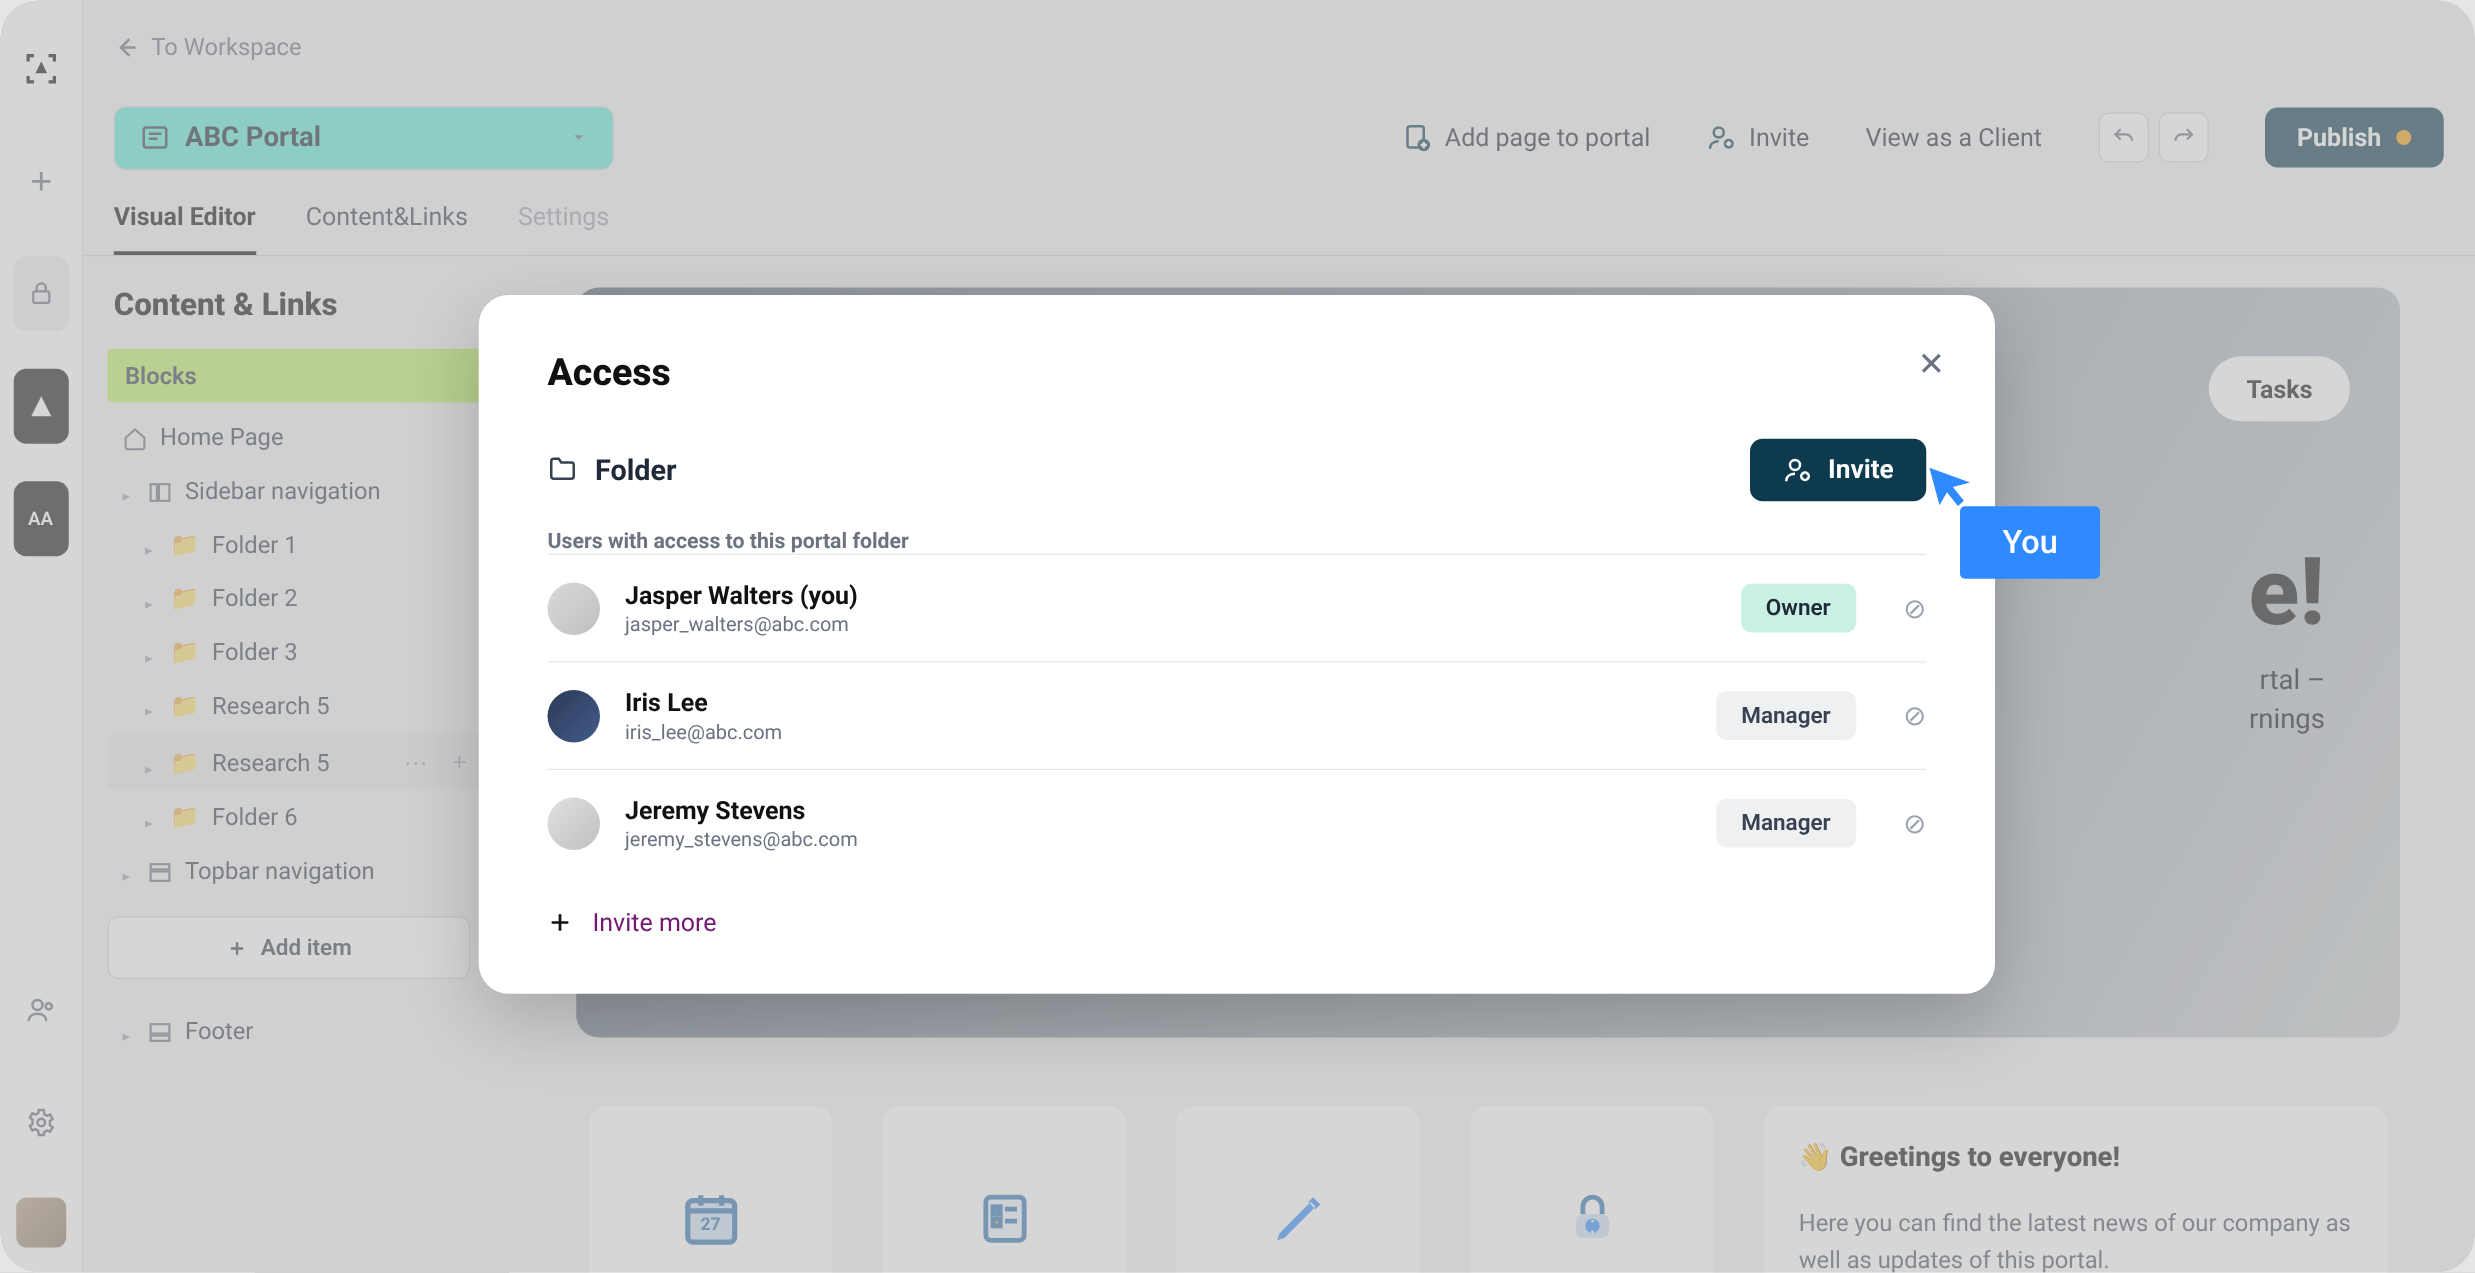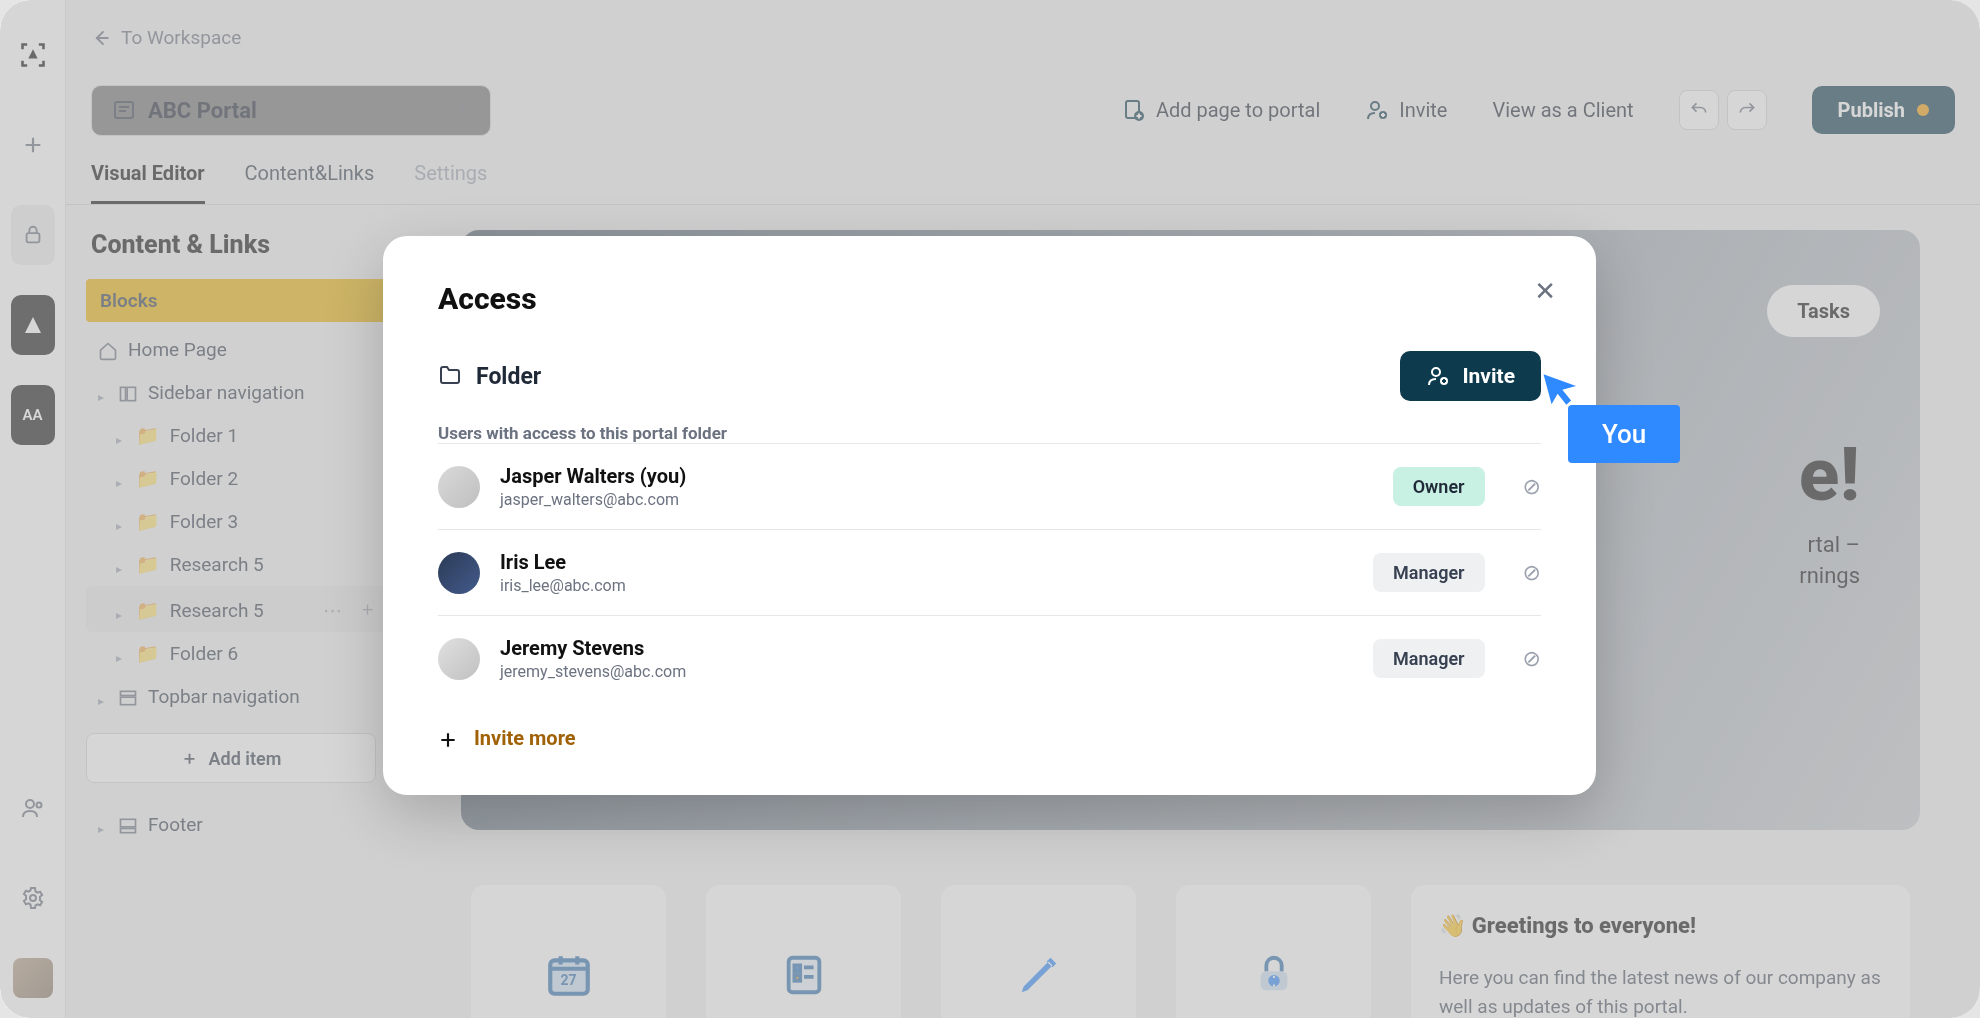--- a/index.html
+++ b/index.html
@@ -8,36 +8,36 @@
 .leftbar{position:absolute;left:0;top:0;width:66px;height:100%;background:#fff;border-right:1px solid #e5e5e5;display:flex;flex-direction:column;align-items:center;padding-top:25px;gap:30px}
 .leftbar .lb-icon{width:44px;height:60px;display:flex;align-items:center;justify-content:center;border-radius:10px;color:#333;cursor:pointer}
 .leftbar .lb-icon.dark{background:#1a1a1a;color:#fff}
 .leftbar .lb-icon.dark2{background:#1a1a1a;color:#fff;font-size:15px;font-weight:600}
 .leftbar .spacer{flex:1}
 .leftbar .avatar{width:40px;height:40px;border-radius:8px;background:linear-gradient(135deg,#b8a088,#8c7a68);margin-bottom:20px}
 .main{position:absolute;left:66px;top:0;right:0;bottom:0}
 .topbar1{height:75px;display:flex;align-items:center;padding:0 25px;gap:20px}
 .back-link{display:flex;align-items:center;gap:10px;color:#6b7280;font-size:19px;cursor:pointer}
 .topbar2{height:70px;display:flex;align-items:center;padding:0 25px;gap:30px}
-.portal-select{display:flex;align-items:center;gap:12px;border:1px solid #d1d5db;border-radius:10px;padding:12px 20px;background:#737373;min-width:400px;justify-content:space-between}
+.portal-select{display:flex;align-items:center;gap:12px;border:1px solid #d1d5db;border-radius:10px;padding:12px 20px;background:#5eead4;min-width:400px;justify-content:space-between}
 .portal-select .ps-left{display:flex;align-items:center;gap:12px}
 .portal-name{font-weight:700;font-size:22px;color:#1f2937}
 .tb-actions{margin-left:auto;display:flex;align-items:center;gap:45px}
 .tb-link{display:flex;align-items:center;gap:10px;font-weight:400;font-size:20px;color:#1f2937;cursor:pointer}
 .tb-iconbtn{width:40px;height:40px;border:1px solid #d1d5db;border-radius:8px;display:flex;align-items:center;justify-content:center;background:#fff;color:#6b7280;cursor:pointer}
 .btn-publish{background:#0d3b4d;color:#fff;border-radius:10px;padding:12px 26px;font-weight:700;font-size:20px;display:flex;align-items:center;gap:12px;cursor:pointer}
 .dot-amber{width:12px;height:12px;border-radius:50%;background:#f59e0b}
 .tabs{display:flex;gap:40px;padding:0 25px;border-bottom:1px solid #d1d5db}
 .tab{padding:16px 0;font-size:20px;color:#374151;cursor:pointer}
 .tab.active{font-weight:700;border-bottom:3px solid #111;color:#111}
 .tab.muted{color:#9ca3af}
 .content{display:flex;height:calc(100% - 210px)}
 .sidepanel{width:335px;padding:25px 12px 25px 20px;overflow:auto}
 .sp-title{font-weight:800;font-size:25px;color:#111;margin-bottom:20px;padding-left:5px}
-.sp-section{background:#eab308;padding:10px 14px;font-weight:600;font-size:19px;color:#374151;border-radius:4px;margin-bottom:6px}
+.sp-section{background:#bef264;padding:10px 14px;font-weight:600;font-size:19px;color:#374151;border-radius:4px;margin-bottom:6px}
 .tree-item{display:flex;align-items:flex-end;gap:10px;padding:10px 12px;font-size:19px;color:#374151;border-radius:6px;cursor:pointer}
 .tree-item.active{background:#e9e9e9}
 .tree-item .caret{width:10px;color:#9ca3af;font-size:12px}
 .tree-item .ti-icon{color:#6b7280}
 .tree-item .dots{margin-left:auto;color:#9ca3af}
 .tree-item .plus{color:#9ca3af;margin-left:6px}
 .indent1{padding-left:30px}
 .btn-additem{margin-top:15px;width:290px;border:1px solid #d1d5db;border-radius:8px;padding:12px;display:flex;align-items:center;justify-content:center;gap:10px;font-weight:600;font-size:18px;color:#374151;background:#fff;cursor:pointer}
 .canvas{flex:1;padding:25px 60px;position:relative}
 .canvas-hero{width:100%;height:600px;border-radius:18px;background:linear-gradient(120deg,#5a6b7a 0%,#8a96a3 40%,#c8ccd0 100%);position:relative;overflow:hidden}
@@ -59,21 +59,21 @@
 .user-row:first-of-type{margin-top:14px}
 .uavatar{width:42px;height:42px;border-radius:50%;background:#cfd4da}
 .uav1{background:linear-gradient(135deg,#d9d9d9,#bfbfbf)}
 .uav2{background:linear-gradient(135deg,#2b3a55,#435b8c)}
 .uav3{background:linear-gradient(135deg,#e0e0e0,#c0c0c0)}
 .uname{font-weight:700;font-size:20px;color:#111}
 .uemail{font-size:16px;color:#6b7280;margin-top:2px}
 .role-badge{margin-left:auto;padding:9px 20px;border-radius:8px;font-weight:600;font-size:18px;color:#374151;background:#eef0f2}
 .role-badge.owner{background:#c8f0e3;color:#1f2937}
 .ban-icon{margin-left:18px;color:#9ca3af;font-size:22px}
-.invite-more{margin-top:25px;display:flex;align-items:flex-end;gap:16px;font-weight:700;font-size:20px;color:#a16207;cursor:pointer}
+.invite-more{margin-top:25px;display:flex;align-items:center;gap:16px;font-weight:400;font-size:20px;color:#701a75;cursor:pointer}
 .cursor-arrow{position:absolute;left:1540px;top:372px;width:0;height:0;transform:rotate(-15deg)}
 .cursor-arrow svg{display:block}
 .you-badge{position:absolute;left:1568px;top:405px;background:#2f89ff;color:#fff;font-size:26px;font-weight:500;padding:14px 34px;border-radius:4px}
 svg{display:block}
 </style>
 </head>
 <body>
 
 <div class="app-frame">
 

